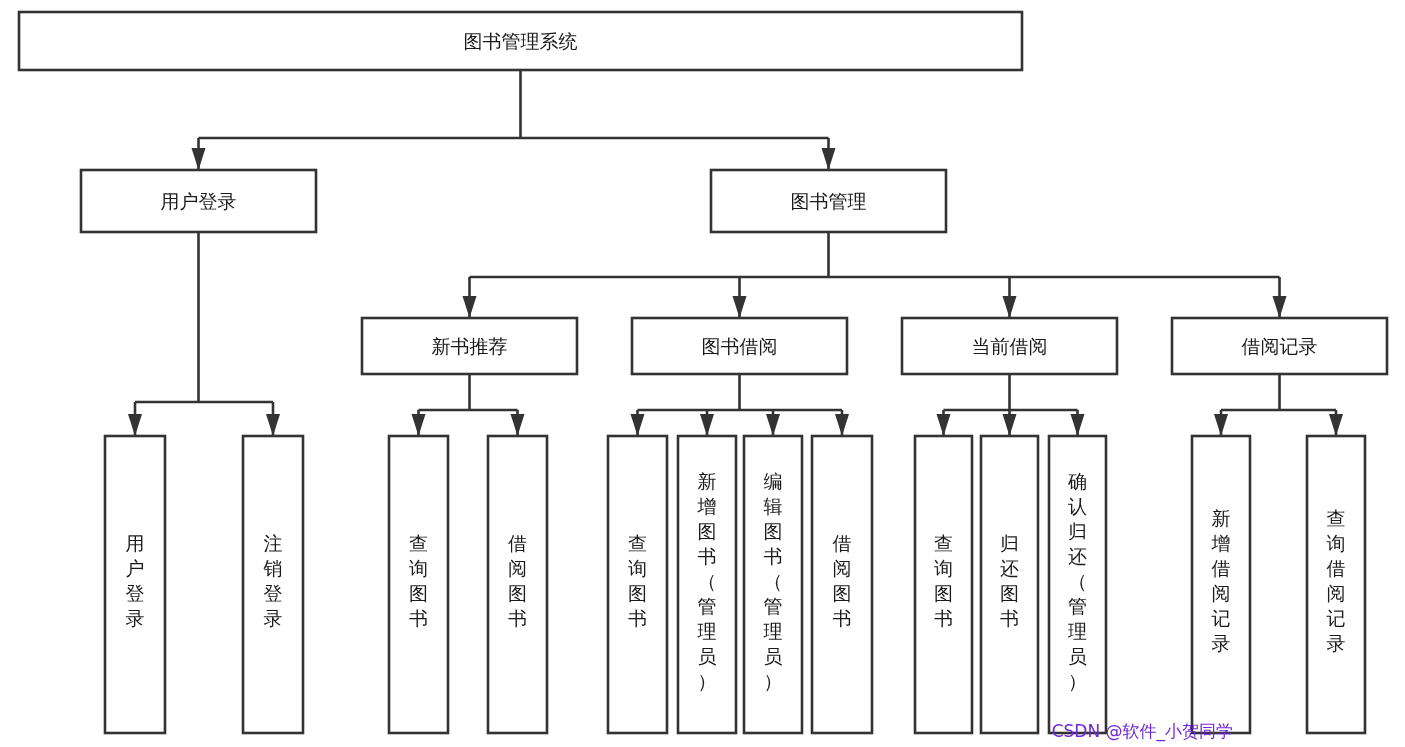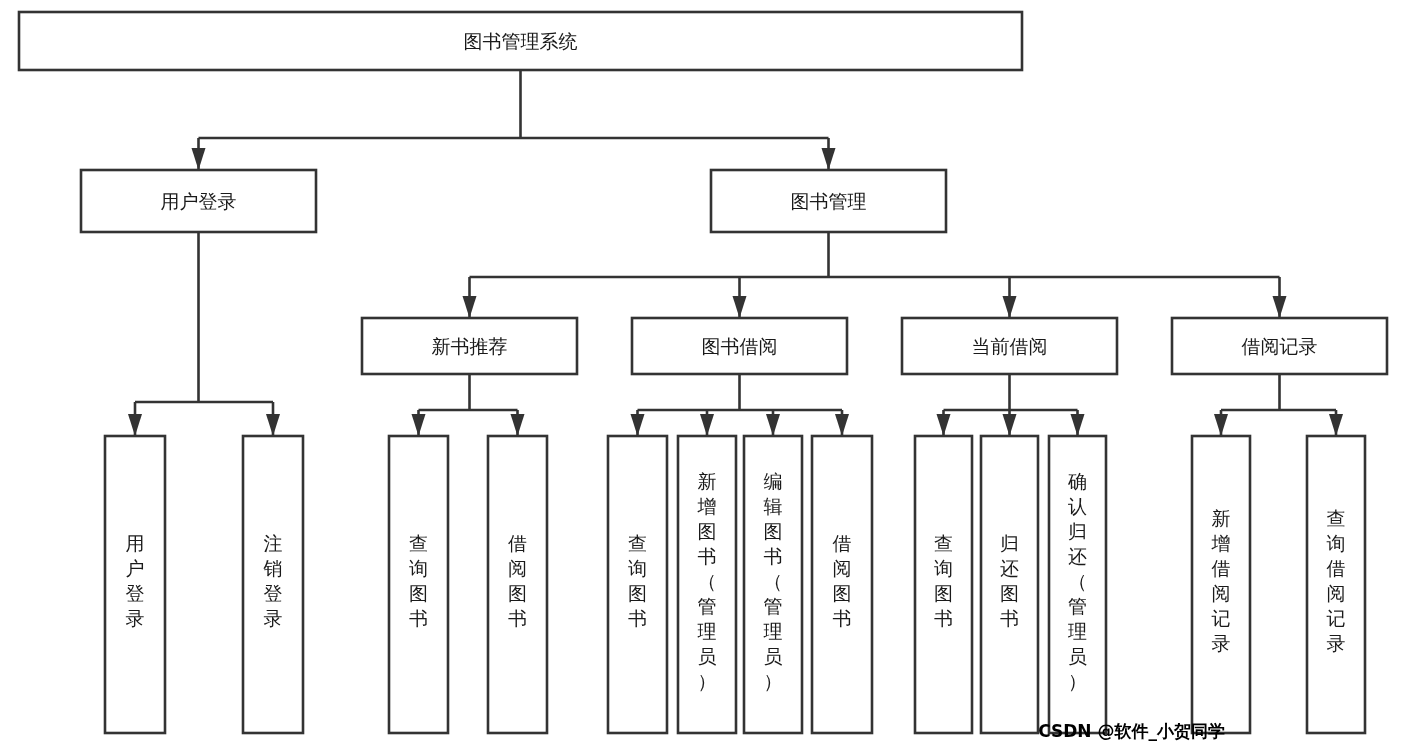--- a/index.html
+++ b/index.html
@@ -48,28 +48,27 @@
     dominant-baseline: middle;
   }
   .node-label-vertical {
     font-family: "DejaVu Sans", "Liberation Sans", sans-serif;
     font-size: 19px;
     fill: #1a1a1a;
     text-anchor: middle;
   }
   .watermark {
     position: absolute;
-    right: 20px;
+    right: 12px;
     bottom: 4px;
     font-family: "DejaVu Sans", "Liberation Sans", sans-serif;
     font-size: 17px;
-    color: #000000;
+    color: #6d28d9;
     white-space: nowrap;
     user-select: none;
-    font-weight: bold;
   }
 </style>
 </head>
 <body>
 
 <div id="diagram-root">
   <svg id="diagram-svg" viewBox="0 0 1405 747">
     <g id="connectors-layer">
         <line x1="520.5" y1="70" x2="520.5" y2="138" class="connector"></line>
         <line x1="198.5" y1="138" x2="828.5" y2="138" class="connector"></line>

